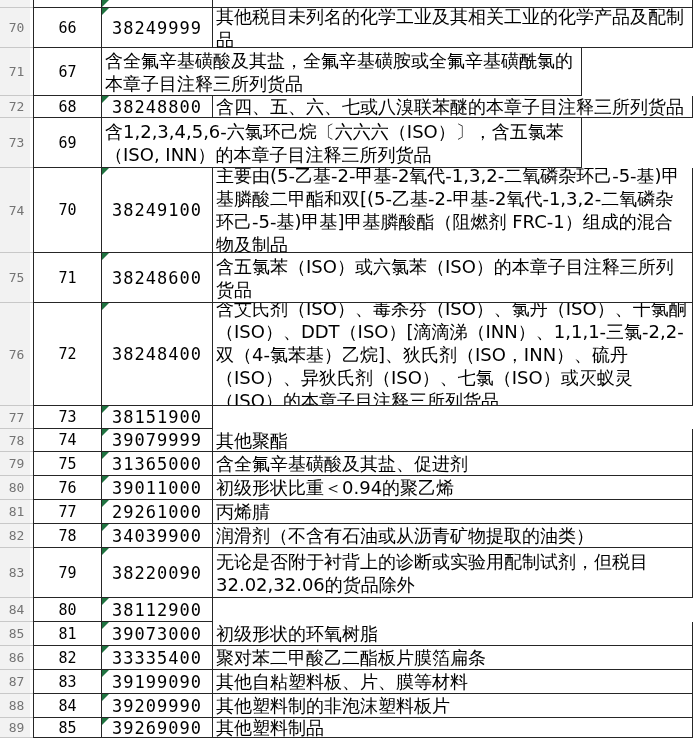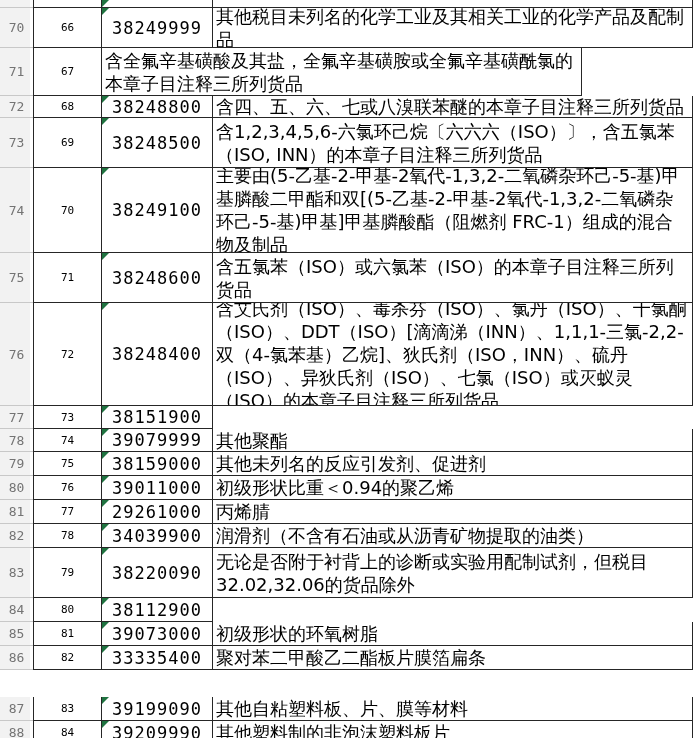--- a/index.html
+++ b/index.html
@@ -17,21 +17,21 @@
     display:flex; align-items:center; justify-content:center;
   }
   .c {
     border-right:1px solid #262626; border-bottom:1px solid #262626;
     background:#ffffff; display:flex; align-items:center;
     color:#000000; overflow:hidden;
   }
   .seq {
     width:69px; flex:0 0 69px; justify-content:center;
     border-left:1px solid #262626;
-    font-family:"DejaVu Sans Mono", monospace; font-size:11px;
+    font-family:"DejaVu Sans Mono", monospace; font-size:15px;
   }
   .code {
     width:111px; flex:0 0 111px; justify-content:center; position:relative;
     font-family:"DejaVu Sans Mono", monospace; font-size:17px; letter-spacing:1px;
   }
   .desc {
     width:480px; flex:0 0 480px; padding:1px 2px 1px 3px;
     font-size:18px; line-height:23px; text-align:left;
   }
   .tri {
@@ -72,24 +72,20 @@
         <div class="c seq">68</div>
         <div class="c code">
           <span class="tri"></span>
           <span>38248800</span>
         </div>
         <div class="c desc">含四、五、六、七或八溴联苯醚的本章子目注释三所列货品</div>
       </div>
       <div class="row" style="height: 50px;">
         <div class="rh">73</div>
         <div class="c seq">69</div>
-        <div class="c code">
-          <span class="tri"></span>
-          <span>38248500</span>
-        </div>
         <div class="c desc">含1,2,3,4,5,6-六氯环己烷〔六六六（ISO）〕，含五氯苯（ISO, INN）的本章子目注释三所列货品</div>
       </div>
       <div class="row" style="height: 85px;">
         <div class="rh">74</div>
         <div class="c seq">70</div>
         <div class="c code">
           <span class="tri"></span>
           <span>38249100</span>
         </div>
         <div class="c desc">主要由(5-乙基-2-甲基-2氧代-1,3,2-二氧磷杂环己-5-基)甲基膦酸二甲酯和双[(5-乙基-2-甲基-2氧代-1,3,2-二氧磷杂环己-5-基)甲基]甲基膦酸酯（阻燃剂 FRC-1）组成的混合物及制品</div>
@@ -127,23 +123,23 @@
           <span class="tri"></span>
           <span>39079999</span>
         </div>
         <div class="c desc">其他聚酯</div>
       </div>
       <div class="row" style="height: 24px;">
         <div class="rh">79</div>
         <div class="c seq">75</div>
         <div class="c code">
           <span class="tri"></span>
-          <span>38159000</span>
-        </div>
-        <div class="c desc">其他未列名的反应引发剂、促进剂</div>
+          <span>31365000</span>
+        </div>
+        <div class="c desc">含全氟辛基磺酸及其盐、促进剂</div>
       </div>
       <div class="row" style="height: 24px;">
         <div class="rh">80</div>
         <div class="c seq">76</div>
         <div class="c code">
           <span class="tri"></span>
           <span>39011000</span>
         </div>
         <div class="c desc">初级形状比重＜0.94的聚乙烯</div>
       </div>
@@ -193,21 +189,21 @@
       </div>
       <div class="row" style="height: 24px;">
         <div class="rh">86</div>
         <div class="c seq">82</div>
         <div class="c code">
           <span class="tri"></span>
           <span>33335400</span>
         </div>
         <div class="c desc">聚对苯二甲酸乙二酯板片膜箔扁条</div>
       </div>
-      <div class="row" style="height: 24px; margin-top: 27px;">
+      <div class="row" style="height: 24px;">
         <div class="rh">87</div>
         <div class="c seq">83</div>
         <div class="c code">
           <span class="tri"></span>
           <span>39199090</span>
         </div>
         <div class="c desc">其他自粘塑料板、片、膜等材料</div>
       </div>
       <div class="row" style="height: 24px;">
         <div class="rh">88</div>

